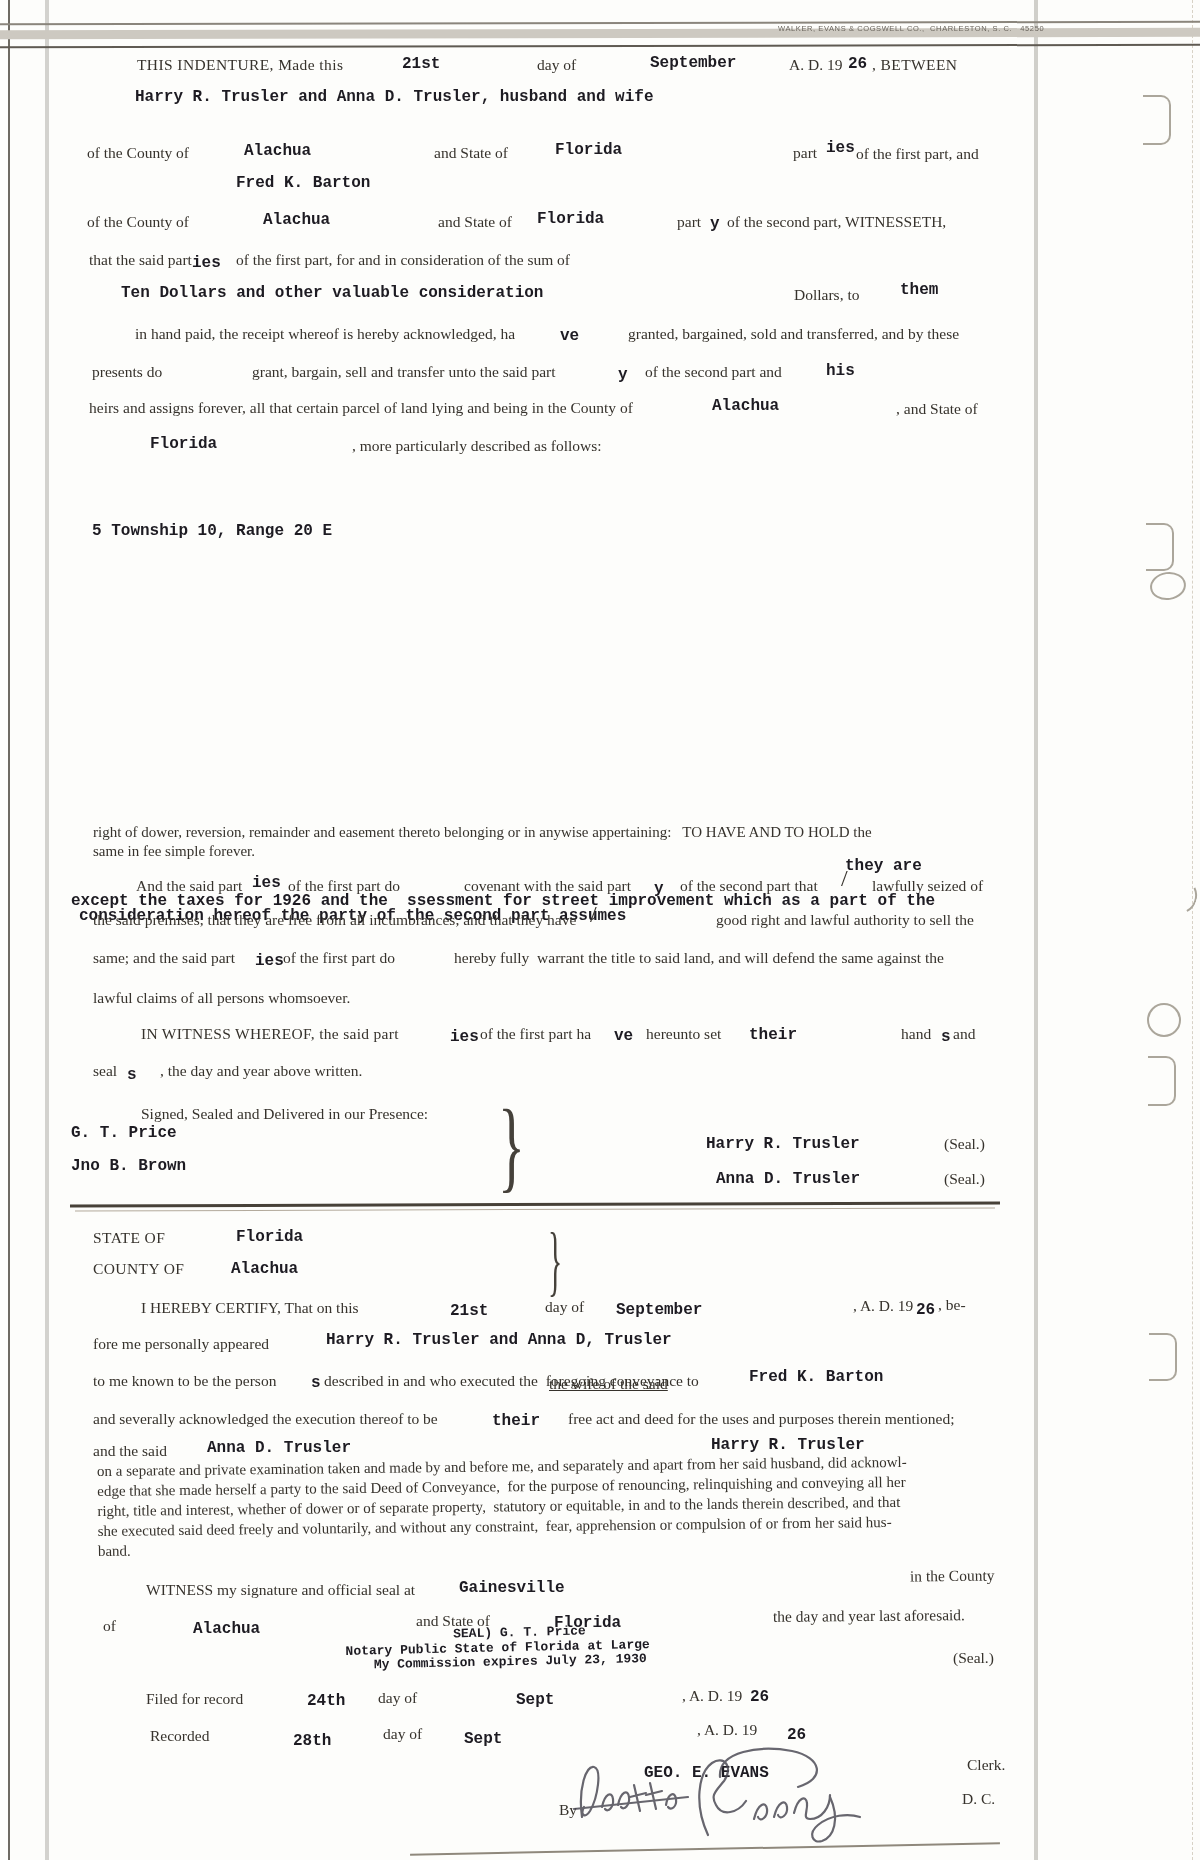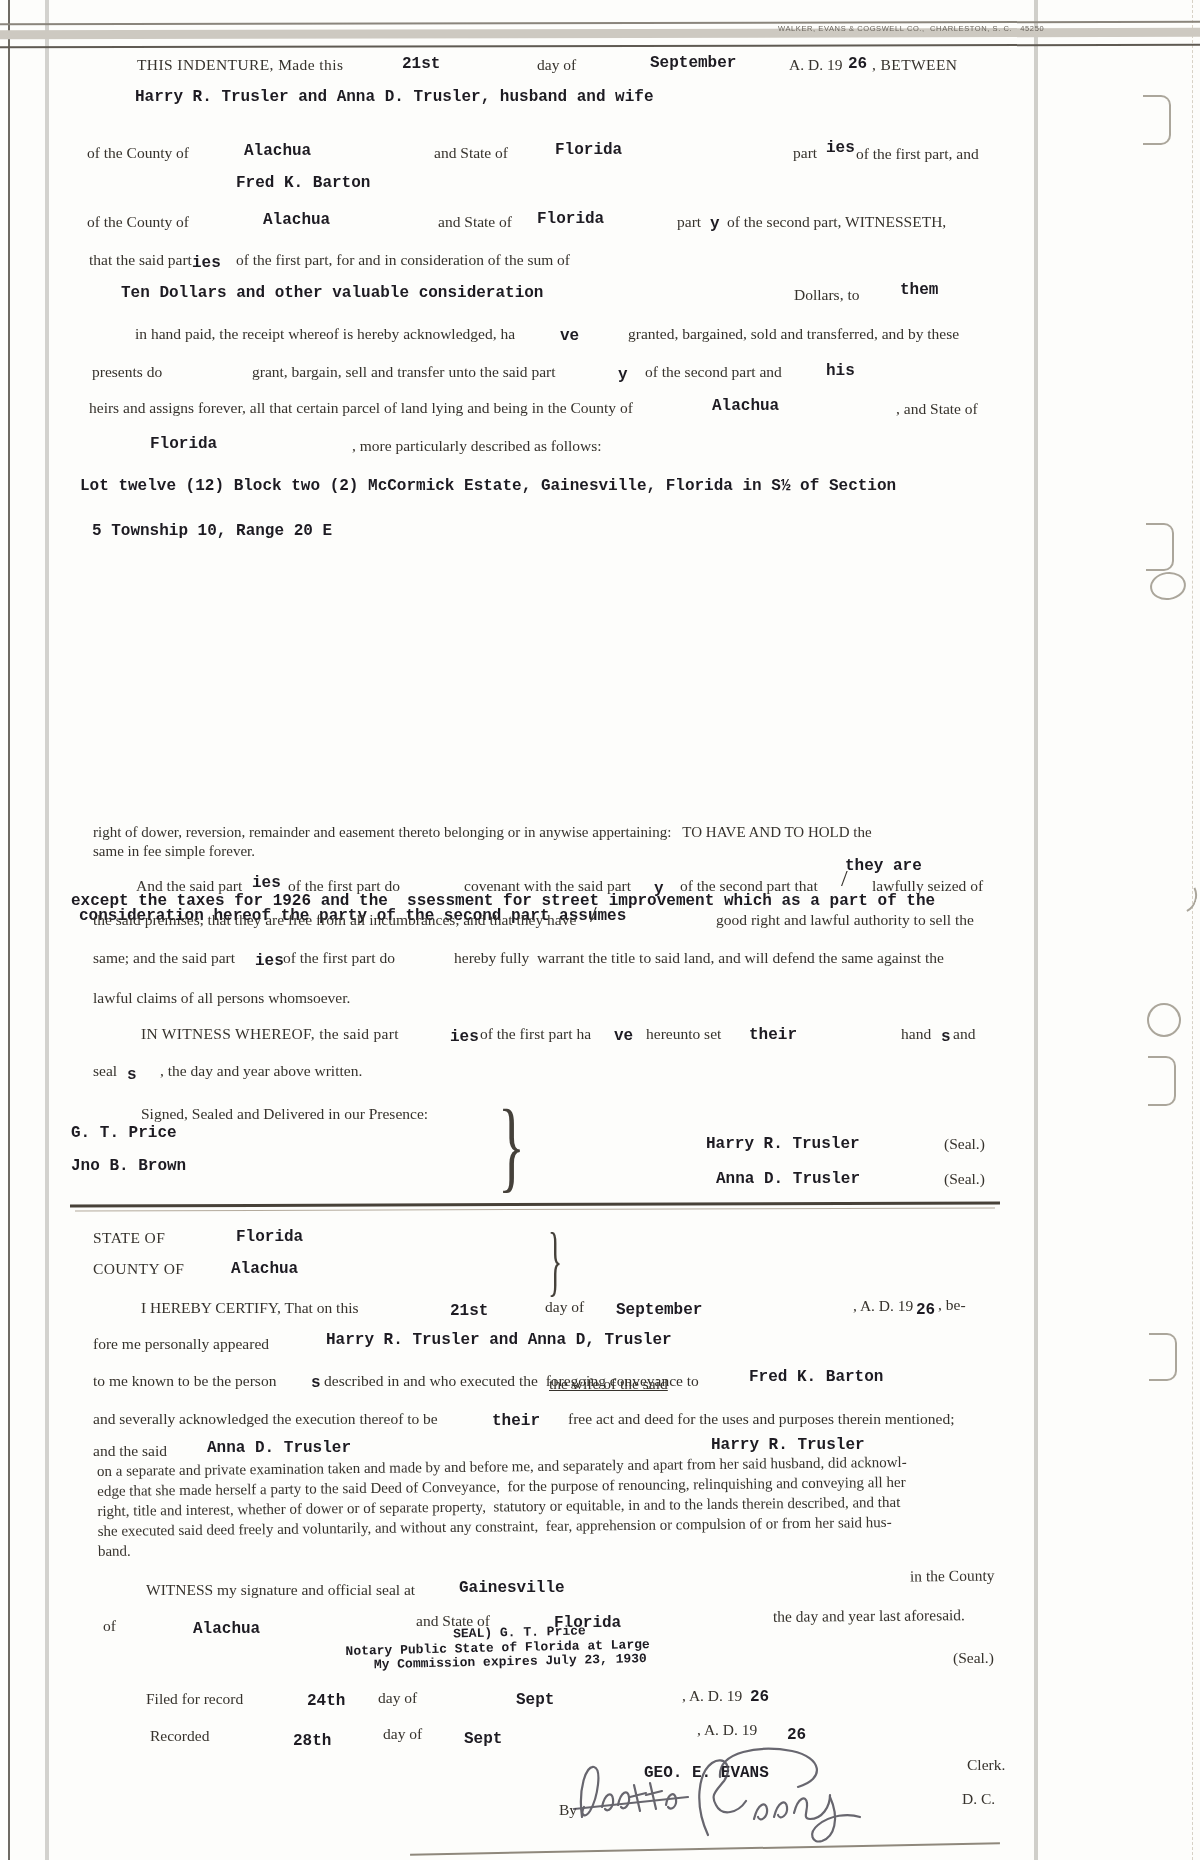--- a/index.html
+++ b/index.html
@@ -95,21 +95,20 @@
   <span class="p" style="left:645px;top:364px;">of the second part and</span>
   <span class="t" style="left:826px;top:363px;">his</span>
 
   <span class="p" style="left:89px;top:400px;">heirs and assigns forever, all that certain parcel of land lying and being in the County of</span>
   <span class="t" style="left:712px;top:398px;">Alachua</span>
   <span class="p" style="left:896px;top:401px;">, and State of</span>
 
   <span class="t" style="left:150px;top:436px;">Florida</span>
   <span class="p" style="left:352px;top:438px;">, more particularly described as follows:</span>
 
-  <span class="t" style="left:80px;top:478px;">Lot twelve (12) Block two (2) McCormick Estate, Gainesville, Florida in S½ of Section</span>
   <span class="t" style="left:92px;top:523px;">5 Township 10, Range 20 E</span>
 
   <span class="p para" style="left:93px;top:825px;">right of dower, reversion, remainder and easement thereto belonging or in anywise appertaining:   TO HAVE AND TO HOLD the</span>
   <span class="p para" style="left:93px;top:844px;">same in fee simple forever.</span>
 
   <span class="t" style="left:845px;top:858px;">they are</span>
   <span class="p" style="left:136px;top:878px;">And the said part</span>
   <span class="t" style="left:252px;top:875px;">ies</span>
   <span class="p" style="left:288px;top:878px;">of the first part do</span>
   <span class="p" style="left:464px;top:878px;">covenant with the said part</span>

